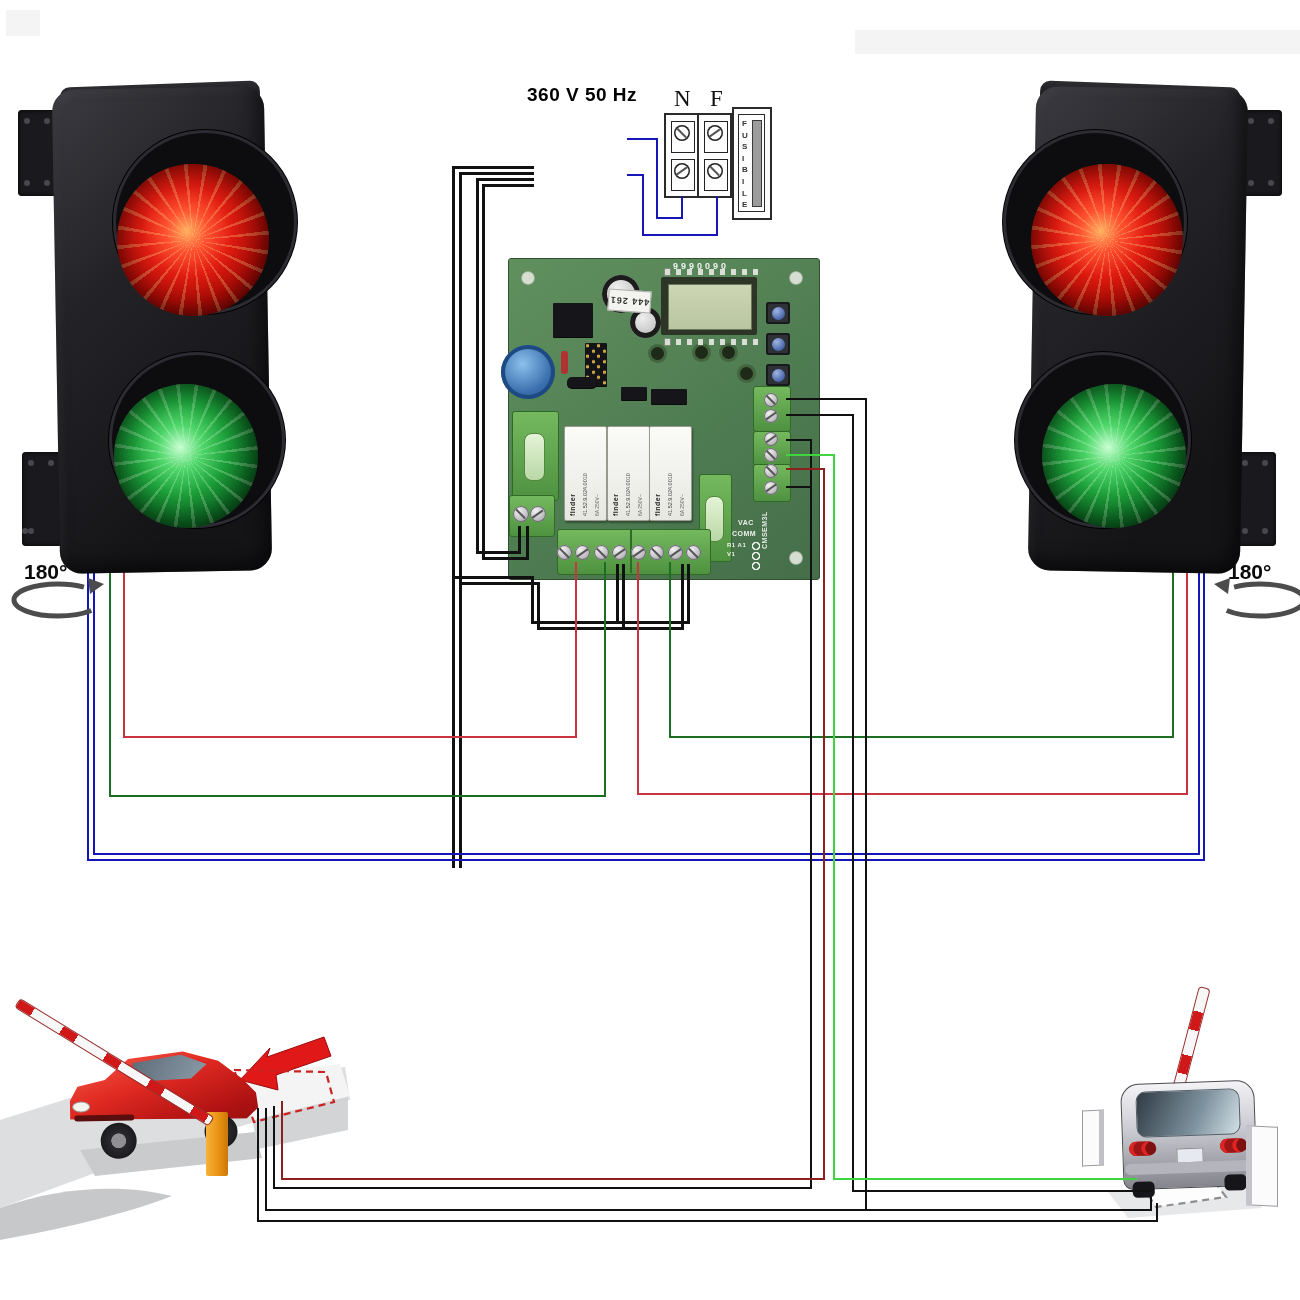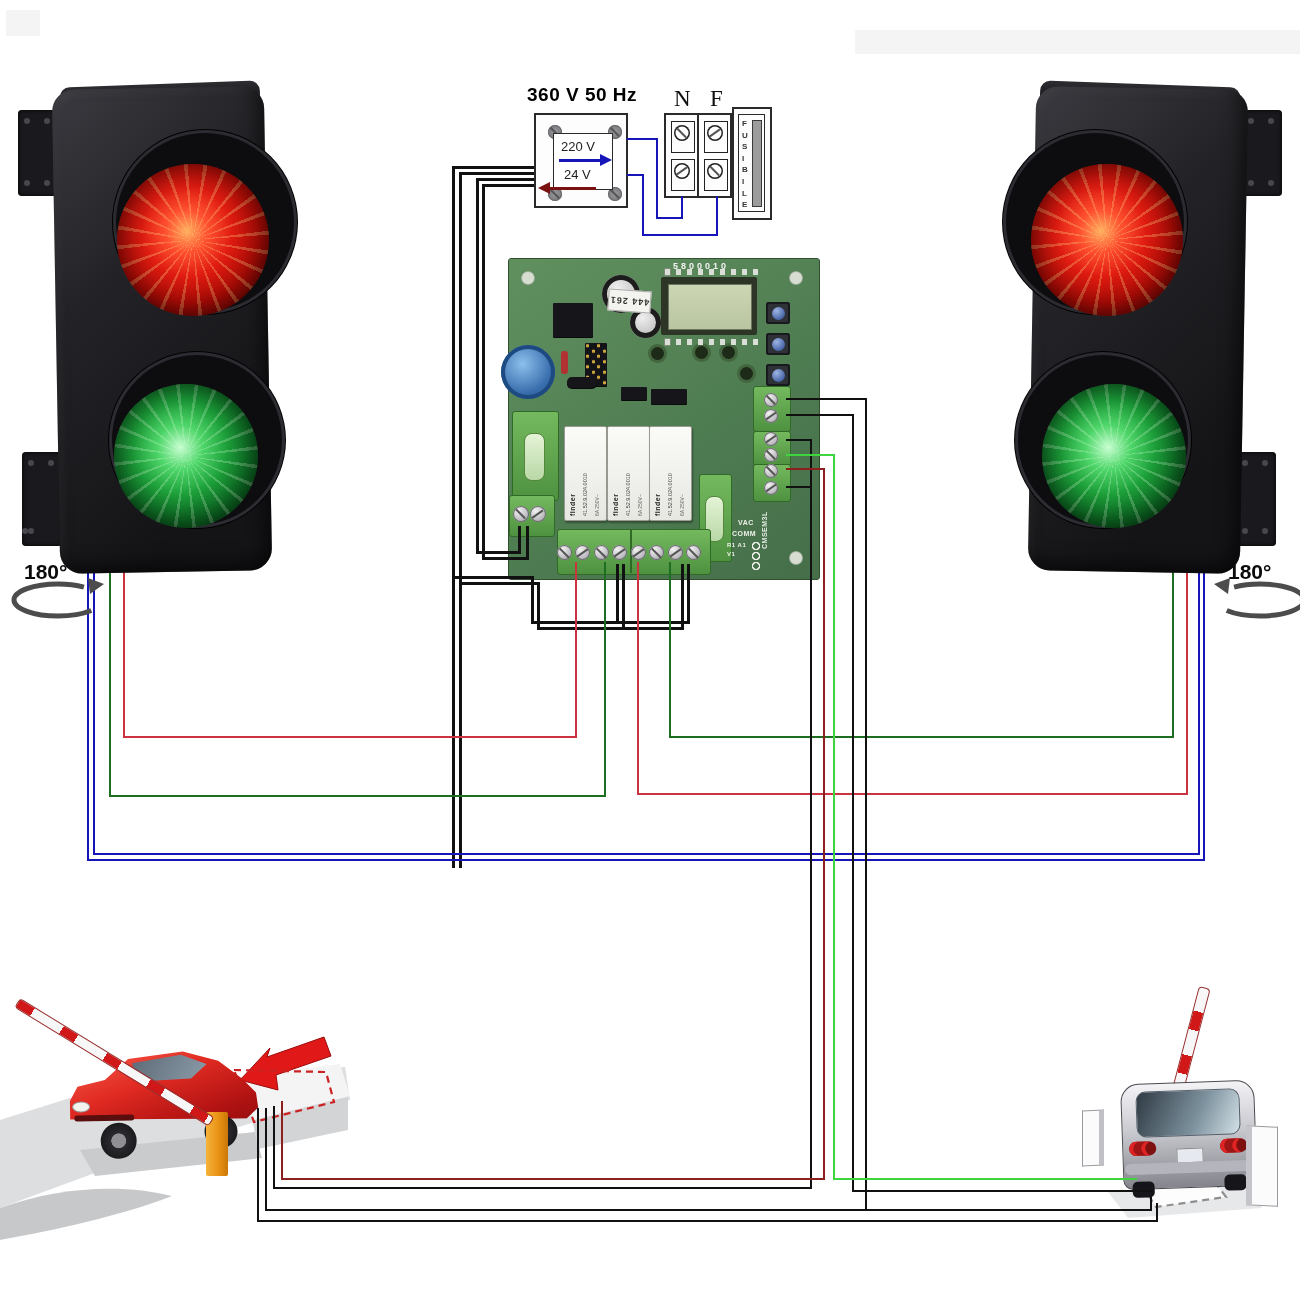--- a/index.html
+++ b/index.html
@@ -149,33 +149,20 @@
       <polyline points="786,415 853,415 853,1191 1152,1191" fill="none" stroke="#111111" stroke-width="2.5"></polyline>
       <polyline points="786,440 811,440 811,1188 274,1188 274,1106" fill="none" stroke="#111111" stroke-width="2.5"></polyline>
       <polyline points="786,487 811,487" fill="none" stroke="#111111" stroke-width="2.5"></polyline>
       <polyline points="786,455 834,455 834,1179 1137,1179" fill="none" stroke="#3ed53e" stroke-width="2.5"></polyline>
       <polyline points="786,469 824,469 824,1179 282,1179 282,1101" fill="none" stroke="#8e1f1f" stroke-width="2.5"></polyline>
       <polyline points="266,1108 266,1210 1151,1210 1151,1197" fill="none" stroke="#111111" stroke-width="2.5"></polyline>
       <polyline points="258,1108 258,1221 1157,1221 1157,1203" fill="none" stroke="#111111" stroke-width="2.5"></polyline>
     </svg>
 
   <div class="abs supply-label" style="left:527px;top:84px;z-index:2;">360 V 50 Hz</div>
-  <div class="box" style="left:534px;top:113px;width:90px;height:91px;z-index:2;">
-    <div class="screw" style="left:12px;top:10px;width:14px;height:14px;background:radial-gradient(circle,#9a9a9e,#6e6e72);"></div>
-    <div class="screw" style="left:72px;top:10px;width:14px;height:14px;background:radial-gradient(circle,#9a9a9e,#6e6e72);"></div>
-    <div class="screw" style="left:12px;top:72px;width:14px;height:14px;background:radial-gradient(circle,#9a9a9e,#6e6e72);"></div>
-    <div class="screw" style="left:72px;top:72px;width:14px;height:14px;background:radial-gradient(circle,#9a9a9e,#6e6e72);"></div>
-    <div class="abs" style="left:17px;top:18px;width:58px;height:55px;background:#fff;border:1.5px solid #2a2a2a;"></div>
-    <div class="abs vtext" style="left:25px;top:24px;">220 V</div>
-    <div class="abs" style="left:23px;top:44px;width:42px;height:2.5px;background:#1616b8;"></div>
-    <div class="abs" style="left:64px;top:39px;width:0;height:0;border-left:12px solid #1616b8;border-top:6px solid transparent;border-bottom:6px solid transparent;"></div>
-    <div class="abs vtext" style="left:28px;top:52px;">24 V</div>
-    <div class="abs" style="left:14px;top:72px;width:46px;height:2.5px;background:#7a1212;"></div>
-    <div class="abs" style="left:2px;top:67px;width:0;height:0;border-right:12px solid #7a1212;border-top:6px solid transparent;border-bottom:6px solid transparent;"></div>
-  </div>
 
   <div class="abs nf-letter" style="left:674px;top:86px;z-index:2;">N</div>
   <div class="abs nf-letter" style="left:710px;top:86px;z-index:2;">F</div>
   <div class="box" style="left:664px;top:113px;width:64px;height:81px;z-index:2;">
     <div class="abs" style="left:31px;top:0;width:2px;height:81px;background:#2a2a2a;"></div>
     <div class="abs" style="left:5px;top:6px;width:22px;height:30px;border:1.5px solid #222;"></div>
     <div class="abs" style="left:38px;top:6px;width:22px;height:30px;border:1.5px solid #222;"></div>
     <div class="abs" style="left:5px;top:44px;width:22px;height:30px;border:1.5px solid #222;"></div>
     <div class="abs" style="left:38px;top:44px;width:22px;height:30px;border:1.5px solid #222;"></div>
     <div class="screw" style="left:8px;top:10px;width:16px;height:16px;background:#fff;box-shadow:inset 0 0 0 1.5px #222;"></div>
@@ -199,21 +186,21 @@
 
   <div id="pcb" style="z-index:2;">
     <div class="pcb-hole" style="left:12px;top:12px;width:14px;height:14px;"></div>
     <div class="pcb-hole" style="left:280px;top:12px;width:14px;height:14px;"></div>
     <div class="pcb-hole" style="left:280px;top:292px;width:14px;height:14px;"></div>
     <div class="via" style="left:142px;top:88px;width:13px;height:13px;"></div>
     <div class="via" style="left:186px;top:87px;width:13px;height:13px;"></div>
     <div class="via" style="left:213px;top:87px;width:13px;height:13px;"></div>
     <div class="via" style="left:231px;top:108px;width:13px;height:13px;"></div>
 
-    <div class="silk" style="left:164px;top:2px;font-size:9px;letter-spacing:3px;color:#f2f2f2;">5800010</div>
+    <div class="silk" style="left:164px;top:2px;font-size:9px;letter-spacing:3px;color:#f2f2f2;">9990090</div>
 
     <div class="lcd-frame" style="left:152px;top:18px;width:96px;height:58px;"></div>
     <div class="lcd-screen" style="left:159px;top:25px;width:82px;height:44px;"></div>
     <div class="pad" style="left:156px;top:10px;box-shadow:0 0 0 1px #7d8a78, 11px 0 0 #d9ded6, 22px 0 0 #d9ded6, 33px 0 0 #d9ded6, 44px 0 0 #d9ded6, 55px 0 0 #d9ded6, 66px 0 0 #d9ded6, 77px 0 0 #d9ded6, 88px 0 0 #d9ded6;"></div>
     <div class="pad" style="left:156px;top:80px;box-shadow:0 0 0 1px #7d8a78, 11px 0 0 #d9ded6, 22px 0 0 #d9ded6, 33px 0 0 #d9ded6, 44px 0 0 #d9ded6, 55px 0 0 #d9ded6, 66px 0 0 #d9ded6, 77px 0 0 #d9ded6, 88px 0 0 #d9ded6;"></div>
 
     <div class="btn" style="left:257px;top:43px;"></div>
     <div class="btn" style="left:257px;top:74px;"></div>
     <div class="btn" style="left:257px;top:105px;"></div>
 

